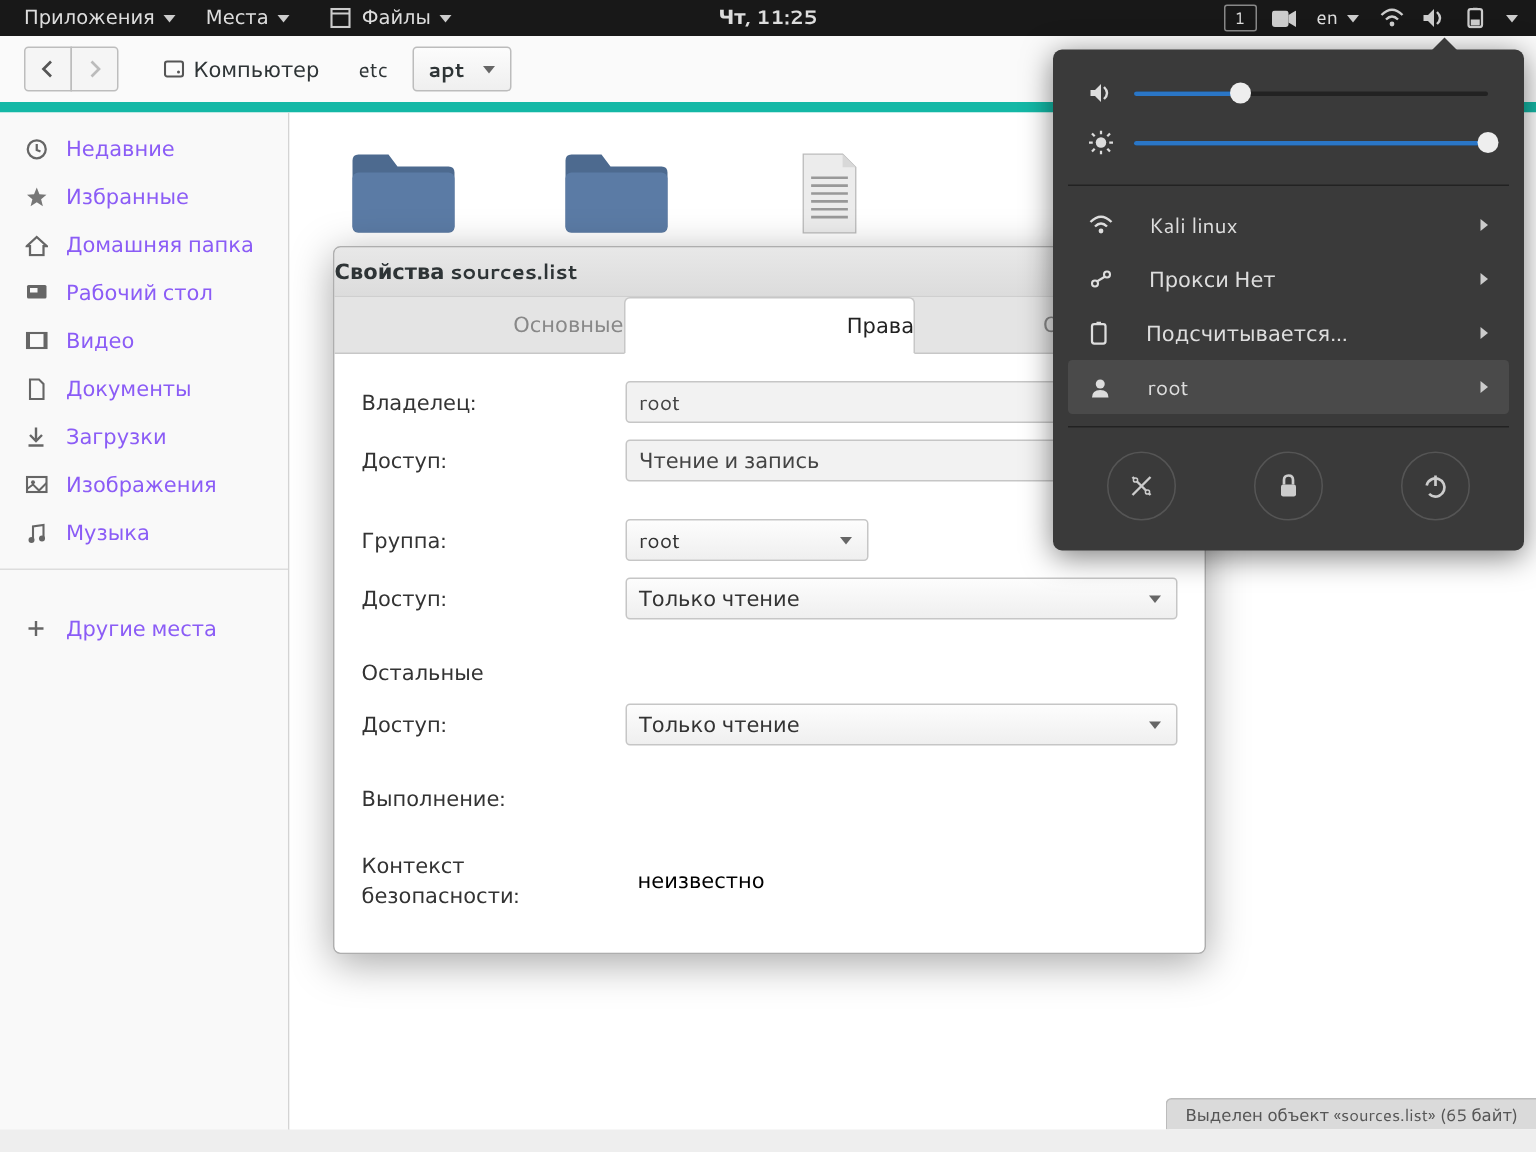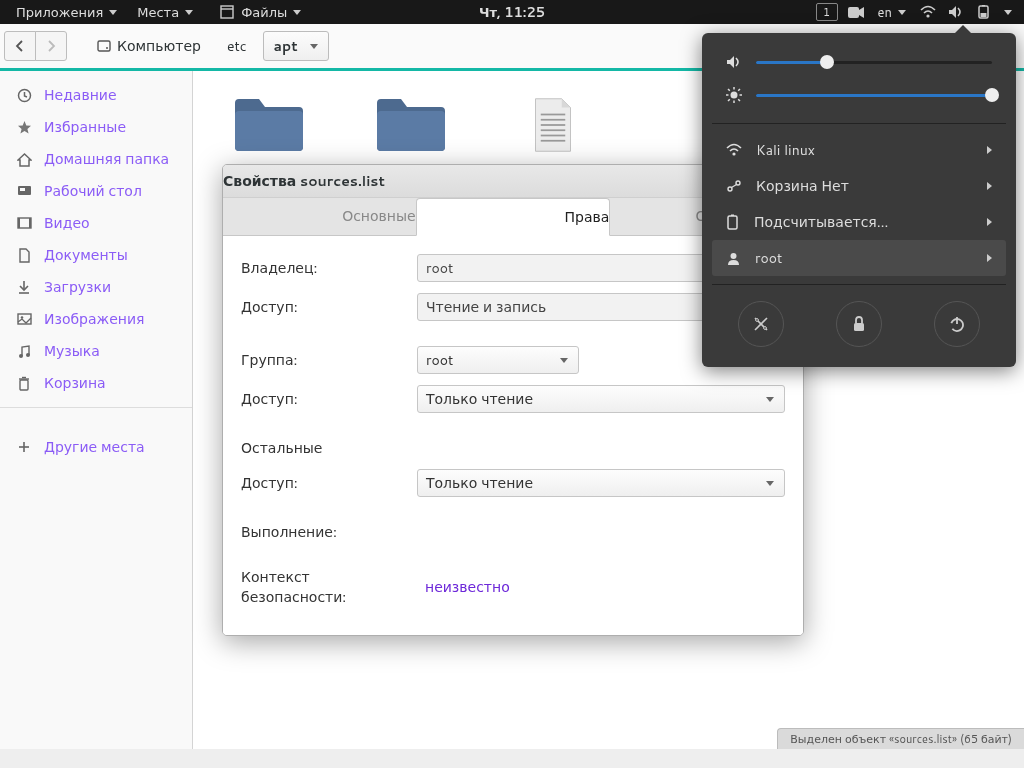--- a/index.html
+++ b/index.html
@@ -7,21 +7,21 @@
   .top-panel{height:24px;background:#181818;color:#ddd;display:flex;align-items:center;padding:0 6px;font-size:13px}
   .panel-item{display:flex;align-items:center;padding:0 10px;height:100%;cursor:default}
   .tri-down{width:0;height:0;border-left:4px solid transparent;border-right:4px solid transparent;border-top:5px solid #ccc;margin-left:6px}
   .panel-spacer{flex:1}
   .panel-center{position:absolute;left:0;right:0;top:0;height:24px;display:flex;justify-content:center;align-items:center;color:#ddd;font-size:13px;font-weight:bold;pointer-events:none}
   .panel-right{margin-left:auto;display:flex;align-items:center;height:100%}
   .ws-badge{border:1px solid #888;width:20px;height:16px;display:flex;align-items:center;justify-content:center;border-radius:2px;font-size:11px;margin:0 4px}
   .panel-icon{width:16px;height:16px;display:flex;align-items:center;justify-content:center;margin:0 6px}
   svg{display:block}
   
-  .files-toolbar{height:44px;background:#fafafa;border-bottom:3px solid #14b8a6;display:flex;align-items:center;padding:0 4px}
+  .files-toolbar{height:44px;background:#fafafa;border-bottom:7px solid #14b8a6;display:flex;align-items:center;padding:0 16px}
   .icon-btn{width:30px;height:28px;border:1px solid #bdbdbd;border-radius:3px;display:flex;align-items:center;justify-content:center;margin-right:-1px;background:#f5f5f5}
   .icon-btn.first{border-radius:3px 0 0 3px}
   .icon-btn.last{border-radius:0 3px 3px 0;margin-right:10px}
   .path-item{padding:4px 10px;margin-right:6px;display:flex;align-items:center}
   .path-item.computer{display:flex;align-items:center;gap:6px}
   .path-current{background:linear-gradient(#fcfcfc,#efefef);border:1px solid #bcbcbc;border-radius:3px;padding:4px 10px;display:flex;align-items:center;gap:6px;font-weight:bold}
   
   .files-body{display:flex;height:678px}
   .sidebar{width:192px;background:#f9f9f9;border-right:1px solid #d4d4d4;padding-top:8px}
   .side-row{display:flex;align-items:center;gap:12px;padding:6px 16px;color:#8b5cf6}
@@ -47,21 +47,21 @@
   .section-gap{height:14px}
   .chk{width:14px;height:14px;border:1px solid #aaa;border-radius:2px;margin-right:8px}
   
   .status-menu{position:absolute;right:8px;top:33px;width:294px;background:#3a3a3a;color:#ddd;border-radius:6px;padding:16px 10px 20px 10px;box-shadow:0 4px 20px rgba(0,0,0,0.5)}
   .status-menu:before{content:"";position:absolute;top:-8px;right:44px;width:0;height:0;border-left:9px solid transparent;border-right:9px solid transparent;border-bottom:9px solid #3a3a3a}
   .slider-row{display:flex;align-items:center;gap:14px;padding:6px 14px 12px 14px}
   .slider-track{flex:1;height:3px;background:#222;border-radius:2px;position:relative}
   .slider-fill{position:absolute;left:0;top:0;height:3px;background:#2a76c6;border-radius:2px}
   .slider-thumb{position:absolute;top:-6px;width:14px;height:14px;border-radius:50%;background:#eee;margin-left:-7px}
   .menu-sep{height:1px;background:#222;margin:8px 0}
-  .menu-row{display:flex;align-items:center;gap:14px;padding:8px 14px;border-radius:3px}
+  .menu-row{display:flex;align-items:center;gap:24px;padding:8px 14px;border-radius:3px}
   .menu-row:hover,.menu-row.hover{background:#4a4a4a}
   .menu-chev{margin-left:auto;width:0;height:0;border-top:4px solid transparent;border-bottom:4px solid transparent;border-left:5px solid #ccc}
   .menu-buttons{display:flex;justify-content:space-around;margin-top:16px}
   .round-btn{width:44px;height:44px;border-radius:50%;border:1px solid #555;display:flex;align-items:center;justify-content:center}
   
   .status-bar{position:absolute;right:0;bottom:0;background:#dadada;border:1px solid #bcbcbc;border-right:none;border-bottom:none;border-radius:4px 0 0 0;padding:2px 12px;font-size:11px;color:#555}
 </style>
 </head>
 <body>
 
@@ -230,30 +230,20 @@
     </div>
     <div class="side-row">
       <span class="side-icon">
           <svg width="14" height="15">
             <path d="M5 12 L5 3 L12 2 L12 11" fill="none" stroke="#666" stroke-width="1.4"></path>
             <circle cx="4" cy="12" r="2" fill="#666"></circle>
             <circle cx="11" cy="11" r="2" fill="#666"></circle>
           </svg>
         </span>
       <span>Музыка</span>
-    </div>
-    <div class="side-row">
-      <span class="side-icon">
-          <svg width="14" height="15">
-            <rect x="3" y="4" width="8" height="10" rx="1" fill="none" stroke="#666" stroke-width="1.4"></rect>
-            <line x1="2" y1="3" x2="12" y2="3" stroke="#666" stroke-width="1.4"></line>
-            <line x1="5" y1="1.5" x2="9" y2="1.5" stroke="#666" stroke-width="1.4"></line>
-          </svg>
-        </span>
-      <span>Корзина</span>
     </div>
     <div style="height:1px;background:#ddd;margin:8px 0"></div>
     <div class="side-row section" style="margin-top:23px">
       <span class="side-icon">
           <svg width="14" height="14">
             <line x1="7" y1="2" x2="7" y2="12" stroke="#666" stroke-width="1.6"></line>
             <line x1="2" y1="7" x2="12" y2="7" stroke="#666" stroke-width="1.6"></line>
           </svg>
         </span>
       <span>Другие места</span>
@@ -345,21 +335,21 @@
           <span class="cd"></span>
         </div>
     </div>
     <div class="section-gap"></div>
     <div class="form-row">
       <div class="form-label"><span>Выполнение:</span></div>
     </div>
     <div class="section-gap"></div>
     <div class="form-row">
       <div class="form-label" style="width:176px"><span>Контекст безопасности:</span></div>
-      <div style="padding-left:8px;color:#6d28d9"><span>неизвестно</span></div>
+      <div style="padding-left:8px;color:#000000"><span>неизвестно</span></div>
     </div>
   </div>
 </div>
 
 <div class="status-menu">
   <div class="slider-row">
     <span>
         <svg width="16" height="14">
           <polygon points="1,5 4,5 8,1 8,13 4,9 1,9" fill="#ddd"></polygon>
           <path d="M10 3 Q14 7 10 11" fill="none" stroke="#ddd" stroke-width="1.6"></path>
@@ -404,21 +394,21 @@
     <span class="menu-chev"></span>
   </div>
   <div class="menu-row">
     <span>
         <svg width="16" height="14">
           <circle cx="4" cy="10" r="2" fill="none" stroke="#ddd" stroke-width="1.4"></circle>
           <circle cx="12" cy="4" r="2" fill="none" stroke="#ddd" stroke-width="1.4"></circle>
           <line x1="5.5" y1="8.5" x2="10.5" y2="5.5" stroke="#ddd" stroke-width="1.4"></line>
         </svg>
       </span>
-    <span>Корзина Нет</span>
+    <span>Прокси Нет</span>
     <span class="menu-chev"></span>
   </div>
   <div class="menu-row">
     <span>
         <svg width="14" height="16">
           <rect x="2" y="2" width="9" height="13" rx="1.5" fill="none" stroke="#ddd" stroke-width="1.5"></rect>
           <rect x="5" y="0.5" width="3" height="1.5" fill="#ddd"></rect>
         </svg>
       </span>
     <span>Подсчитывается…</span>

